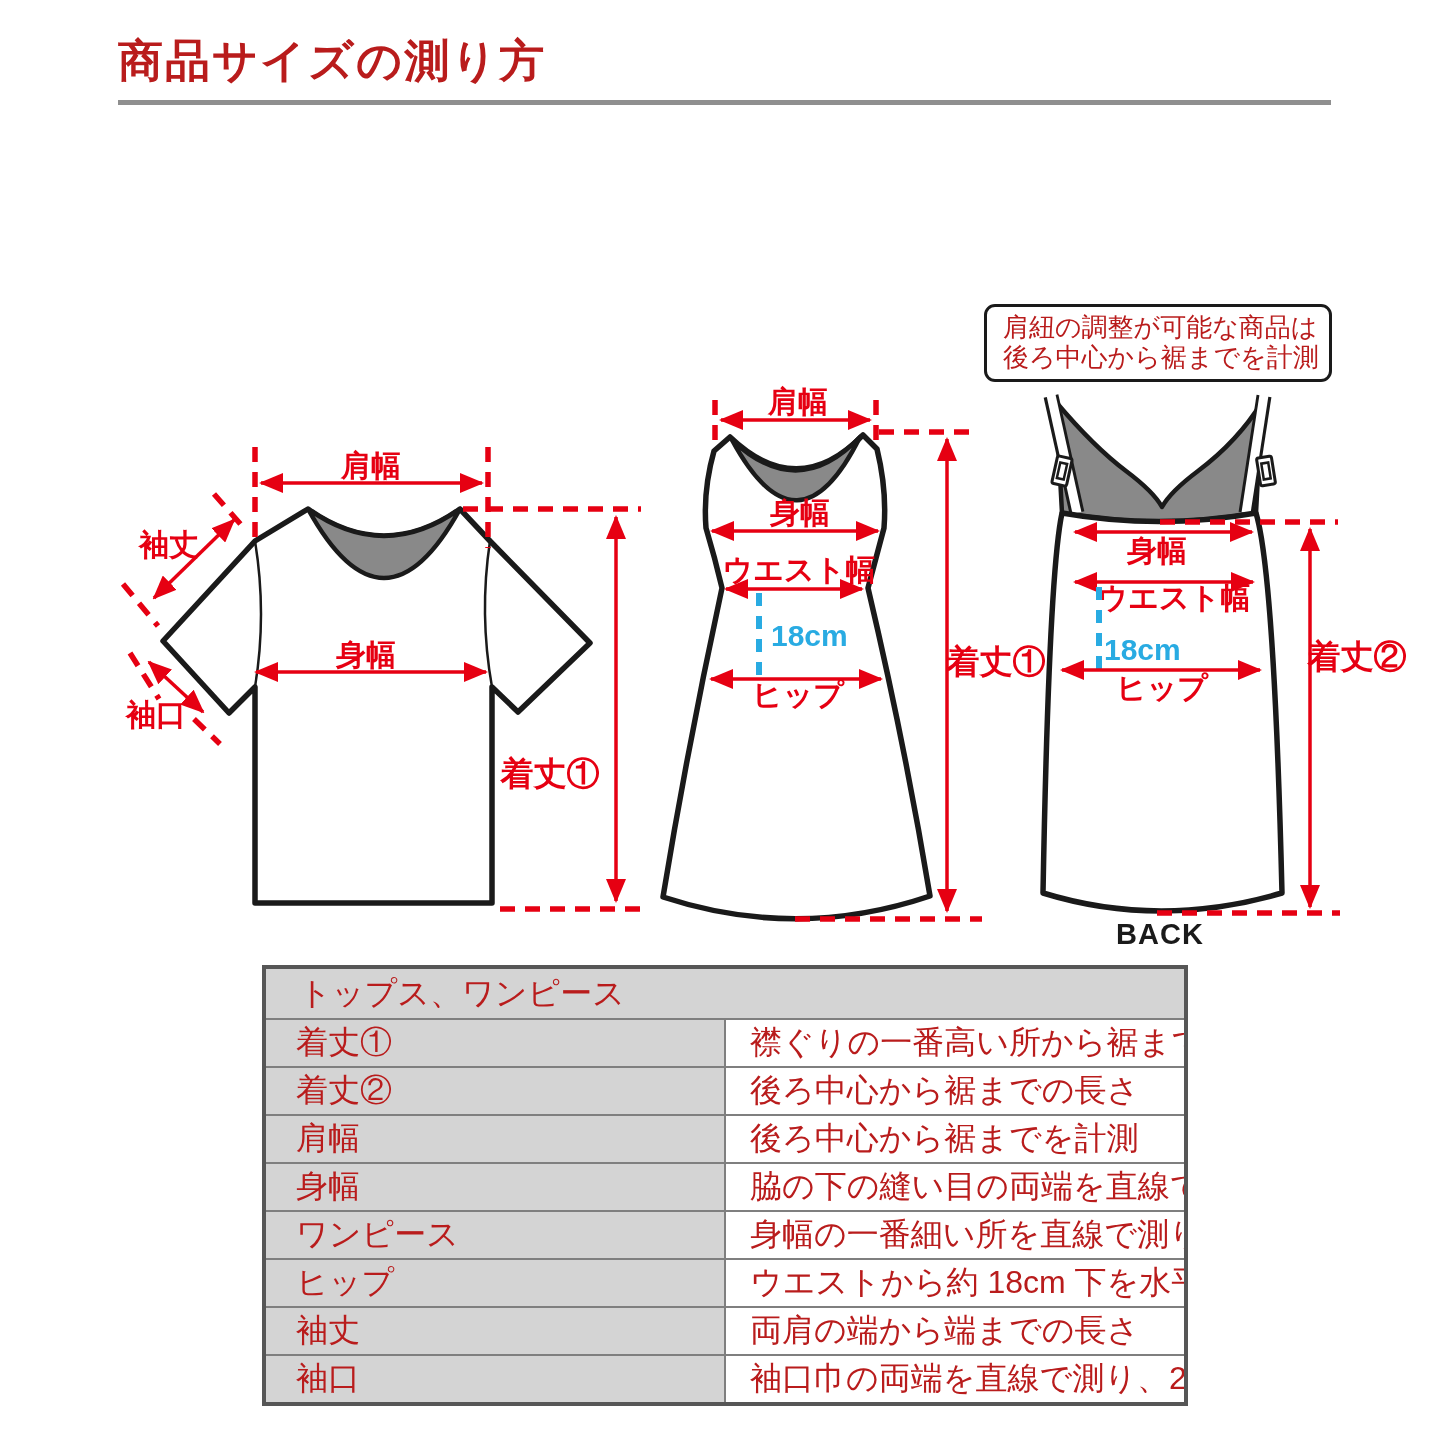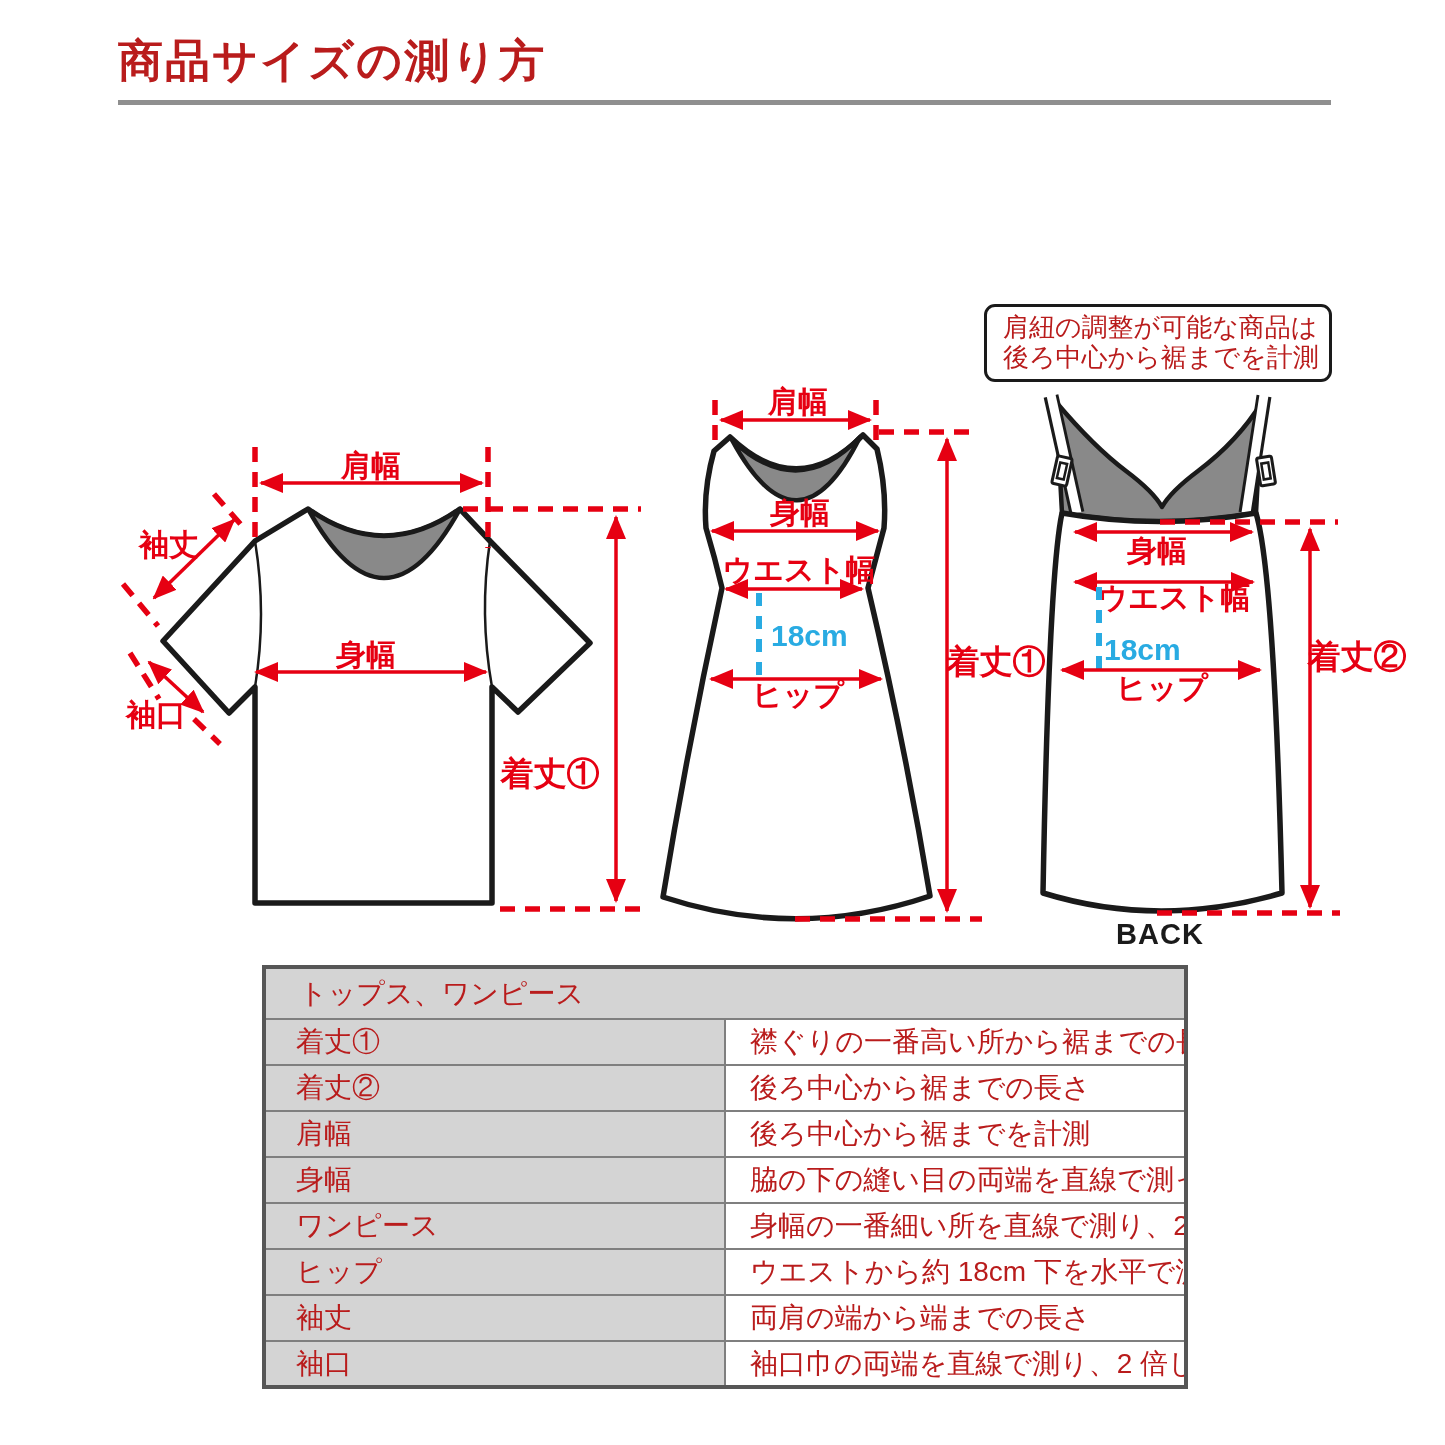--- a/index.html
+++ b/index.html
@@ -21,21 +21,21 @@
   svg .buckle-i{fill:#ffffff;stroke:#1a1a1a;stroke-width:2.5;}
   svg .ra{stroke:#e60012;stroke-width:3.5;fill:none;marker-start:url(#ah);marker-end:url(#ah);}
   svg .rd{stroke:#e60012;stroke-width:5.5;stroke-dasharray:15 10;fill:none;}
   svg .bd{stroke:#29abe2;stroke-width:6;stroke-dasharray:13 10;fill:none;}
   svg text{font-family:"Liberation Sans", sans-serif;}
   svg .rt{fill:#e60012;font-size:30px;font-weight:700;text-anchor:middle;}
   svg .rt-lg{font-size:33px;}
   svg .bt{fill:#29abe2;font-size:30px;font-weight:700;text-anchor:start;}
   svg .kt{fill:#1a1a1a;font-size:29px;font-weight:600;text-anchor:middle;letter-spacing:1px;}
   .size-table{left:262px;top:965px;width:926px;border-collapse:collapse;table-layout:fixed;
-              border:4px solid #565656;font-size:28px;}
+              border:4px solid #565656;font-size:32px;}
   .size-table th,.size-table td{border:2px solid #7f7f7f;font-weight:400;overflow:hidden;white-space:nowrap;}
   .size-table .t-head th{height:47px;background:#d4d4d4;text-align:left;padding-left:33px;}
   .size-table tr{height:46px;}
   .size-table .term{width:150px;background:#d4d4d4;text-align:left;padding-left:30px;}
   .size-table .desc{background:#ffffff;text-align:left;padding-left:24px;}
 </style>
 </head>
 <body>
 
 <div id="canvas">

